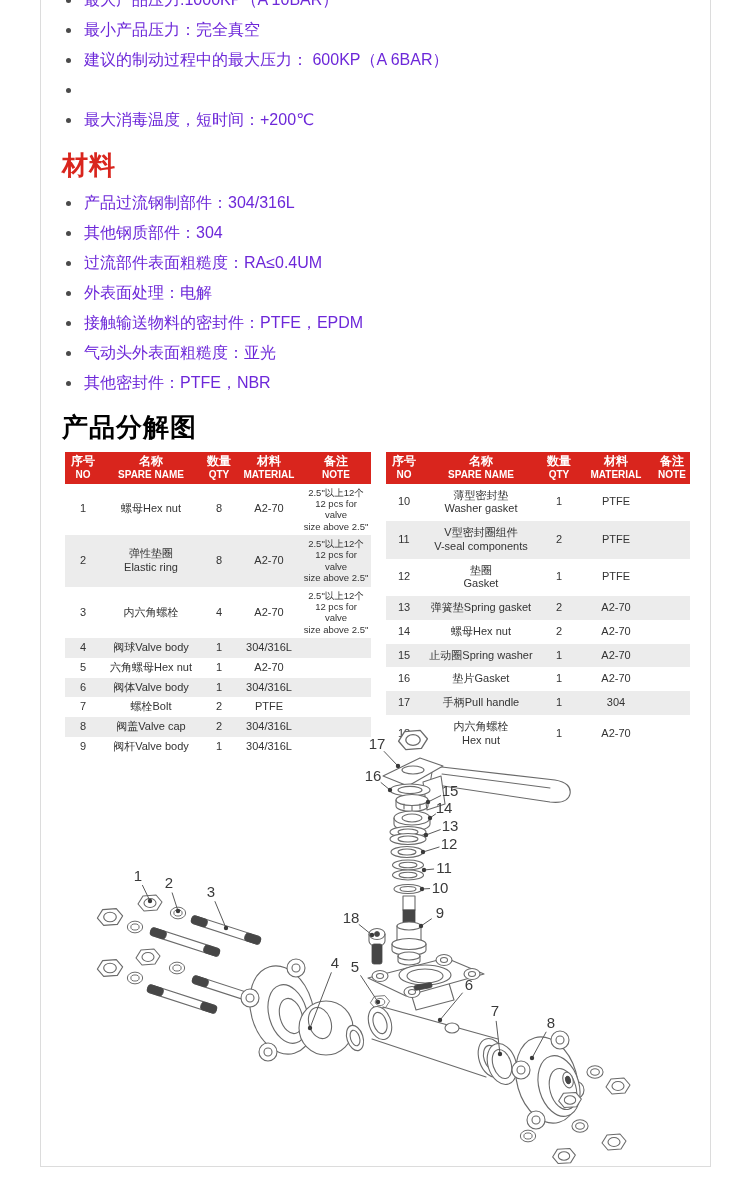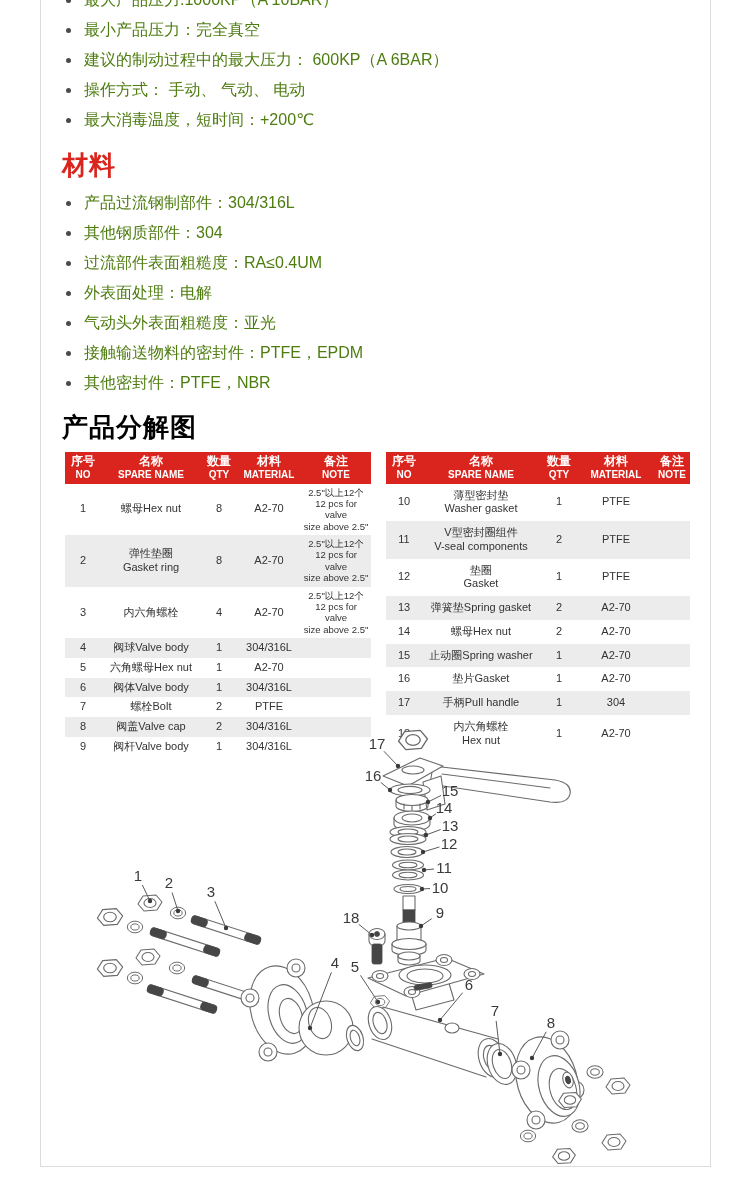--- a/index.html
+++ b/index.html
@@ -1,21 +1,21 @@
 <!DOCTYPE html>
 <html><head>
 <meta charset="utf-8">
 <style>
   html,body{margin:0;padding:0;background:#fff;}
   .page{position:relative;width:750px;height:1200px;overflow:hidden;background:#fff;
         font-family:"Liberation Sans","DejaVu Sans",sans-serif;}
   .card{position:absolute;left:40px;top:-30px;width:669px;height:1195px;
         border:1px solid #dcdcdc;background:#fff;}
   ul.blist{list-style:none;margin:0;padding:0;position:absolute;}
-  ul.blist li{display:flex;align-items:center;height:30px;color:#4d7c0f;font-size:16px;white-space:nowrap;}
+  ul.blist li{display:flex;align-items:center;height:30px;color:#6d28d9;font-size:16px;white-space:nowrap;}
   .blt{width:5px;height:5px;border-radius:50%;background:#4a4a4a;margin-right:13px;flex:none;}
   h2.sec{position:absolute;margin:0;font-size:26px;font-weight:bold;letter-spacing:1px;}
   #specs{left:66px;top:-15px;}
   #materials-title{left:62px;top:148px;}
   #materials-list{left:66px;top:188px;}
   #diagram-title{left:62px;top:410px;}
   table.parts{position:absolute;border-collapse:collapse;table-layout:fixed;}
   #table-left{left:65px;top:452px;width:306px;}
   #table-right{left:386px;top:452px;width:304px;}
   table.parts thead th{color:#fff;padding:2px 1px;font-weight:bold;line-height:1.25;}
@@ -47,21 +47,20 @@
       <li>
         <span class="blt"></span>
         <span>最小产品压力：完全真空</span>
       </li>
       <li>
         <span class="blt"></span>
         <span>建议的制动过程中的最大压力： 600KP（A 6BAR）</span>
       </li>
       <li>
         <span class="blt"></span>
-        <span>操作方式： 手动、 气动、 电动</span>
       </li>
       <li>
         <span class="blt"></span>
         <span>最大消毒温度，短时间：+200℃</span>
       </li>
     </ul>
 
   <h2 class="sec" id="materials-title" style="color: rgb(217, 37, 29);">材料</h2>
 
   <ul class="blist" id="materials-list">
@@ -76,25 +75,25 @@
       <li>
         <span class="blt"></span>
         <span>过流部件表面粗糙度：RA≤0.4UM</span>
       </li>
       <li>
         <span class="blt"></span>
         <span>外表面处理：电解</span>
       </li>
       <li>
         <span class="blt"></span>
+        <span>接触输送物料的密封件：PTFE，EPDM</span>
+      </li>
+      <li>
+        <span class="blt"></span>
         <span>气动头外表面粗糙度：亚光</span>
-      </li>
-      <li>
-        <span class="blt"></span>
-        <span>接触输送物料的密封件：PTFE，EPDM</span>
       </li>
       <li>
         <span class="blt"></span>
         <span>其他密封件：PTFE，NBR</span>
       </li>
     </ul>
 
   <h2 class="sec" id="diagram-title" style="color: #000000;">产品分解图</h2>
 
   <table class="parts" id="table-left">
@@ -140,21 +139,21 @@
           <td>
             <div class="note-line">2.5"以上12个</div>
             <div class="note-line">12 pcs for valve</div>
             <div class="note-line">size above 2.5"</div>
           </td>
         </tr>
         <tr>
           <td>2</td>
           <td>
             <div>弹性垫圈</div>
-            <div>Gasket ring</div>
+            <div>Elastic ring</div>
           </td>
           <td>8</td>
           <td>A2-70</td>
           <td>
             <div class="note-line">2.5"以上12个</div>
             <div class="note-line">12 pcs for valve</div>
             <div class="note-line">size above 2.5"</div>
           </td>
         </tr>
         <tr>

